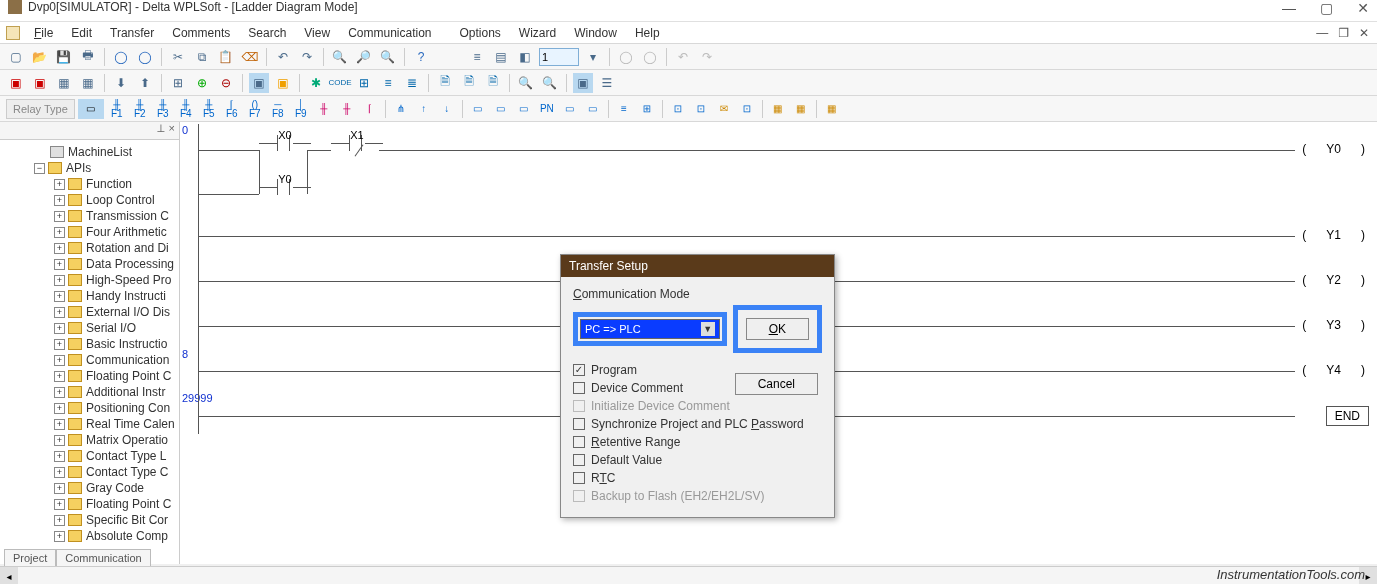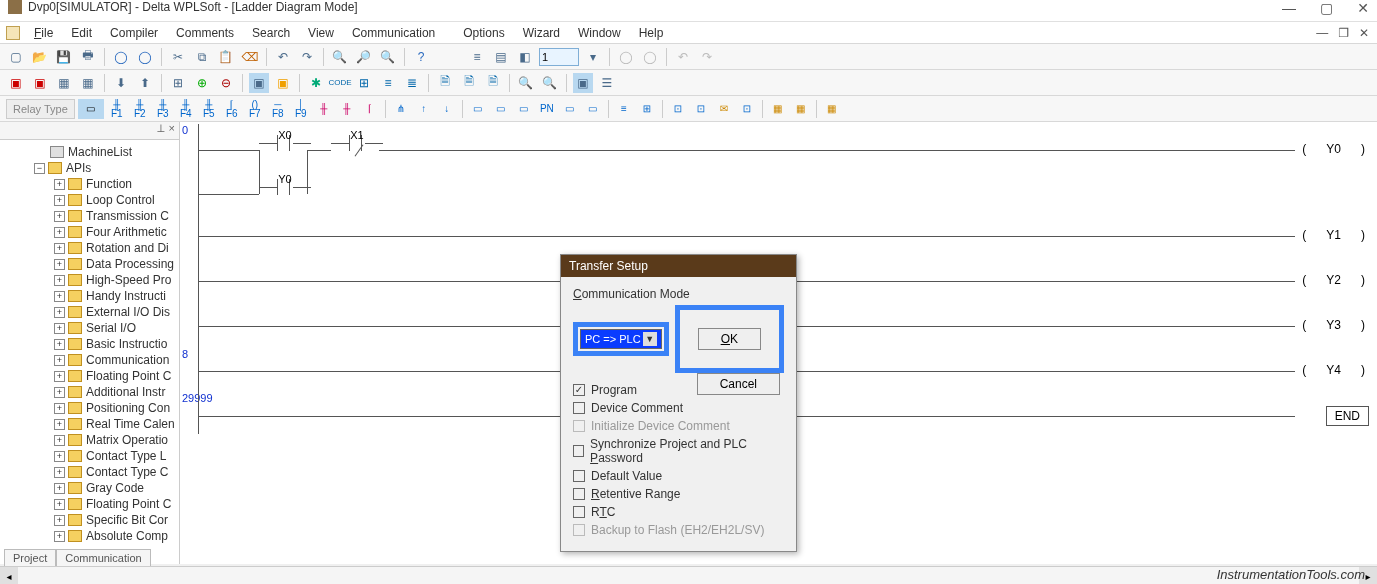--- a/index.html
+++ b/index.html
@@ -111,21 +111,21 @@
 .no-contact .g{ width:4px; height:16px; border-left:1px solid #555;}
 .no-contact .sp{ width:8px;}
 .nc-slash{ position:absolute; width:14px; height:1px; background:#555; transform:rotate(-55deg); left:21px; top:18px;}
 .coil { position: absolute; right: 10px; display: flex; align-items: center; font-size: 12px; gap:20px;}
 .end-box { border: 1px solid #555; padding: 2px 8px; font-size:12px;}
 .contact-label{ position:absolute; top:-3px; font-size:11px;}
 
 .dialog {
   position: absolute;
   left: 560px; top: 254px;
-  width: 237px;
+  width: 275px;
   background: #f0f0f0;
   border: 1px solid #888;
   box-shadow: 2px 2px 6px rgba(0,0,0,0.3);
   z-index: 100;
 }
 .dialog-title { background: #5a3a1a; color: #fff; font-size: 12px; padding: 4px 8px; }
 .dialog-body { padding: 10px 12px; font-size: 12px; color:#333;}
 .dlg-label { margin-bottom: 4px; }
 .dlg-row { display:flex; gap:6px; margin-bottom:10px; align-items:center;}
 .dlg-combo { flex:1; height: 20px; background:#0a3cff; color:#fff; border:1px solid #666; padding:0 4px; display:flex; align-items:center; justify-content:space-between; font-size:11px;}
@@ -156,21 +156,21 @@
     <span>—</span>
     <span>▢</span>
     <span>✕</span>
   </div>
 </div>
 
 <div class="menubar">
   <span class="mini-icon"></span>
   <span class="item"><u>F</u><span></span>ile</span>
   <span class="item">Edit</span>
-  <span class="item">Compiler</span>
+  <span class="item">Transfer</span>
   <span class="item">Comments</span>
   <span class="item">Search</span>
   <span class="item">View</span>
   <span class="item">Communication</span>
   <span style="width:8px"></span>
   <span class="item">Options</span>
   <span class="item">Wizard</span>
   <span class="item">Window</span>
   <span class="item">Help</span>
   <div class="right-controls">
@@ -520,21 +520,21 @@
   <div class="dialog-title">Transfer Setup</div>
   <div class="dialog-body">
     <div class="dlg-label"><u>C</u>ommunication Mode</div>
     <div class="dlg-row">
       <div class="red-box" style="flex:1;padding:2px;">
         <div class="dlg-combo">
           <span>PC =&gt; PLC</span>
           <span class="arrow">▼</span>
         </div>
       </div>
-      <div class="red-box" style="padding:18px;">
+      <div class="red-box" style="padding:8px;">
         <button class="dlg-btn"><u>O</u>K</button>
       </div>
     </div>
     <div class="chk-row">
         <span class="chk">✓</span>
         <span>Program</span>
       </div>
     <div class="chk-row">
         <span class="chk"></span>
         <span>Device Comment</span>
@@ -542,25 +542,25 @@
     <div class="chk-row disabled">
         <span class="chk disabled"></span>
         <span>Initialize Device Comment</span>
       </div>
     <div class="chk-row">
         <span class="chk"></span>
         <span>Synchronize Project and PLC <u>P</u>assword</span>
       </div>
     <div class="chk-row">
         <span class="chk"></span>
-        <span>Default Value</span>
+        <span><u>R</u>etentive Range</span>
       </div>
     <div class="chk-row">
         <span class="chk"></span>
-        <span><u>R</u>etentive Range</span>
+        <span>Default Value</span>
       </div>
     <div class="chk-row">
         <span class="chk"></span>
         <span>R<u>T</u>C</span>
       </div>
     <div class="chk-row disabled">
         <span class="chk disabled"></span>
         <span>Backup to Flash (EH2/EH2L/SV)</span>
       </div>
     <button class="dlg-btn" style="position:absolute; right:16px; top:118px;">Cancel</button>

